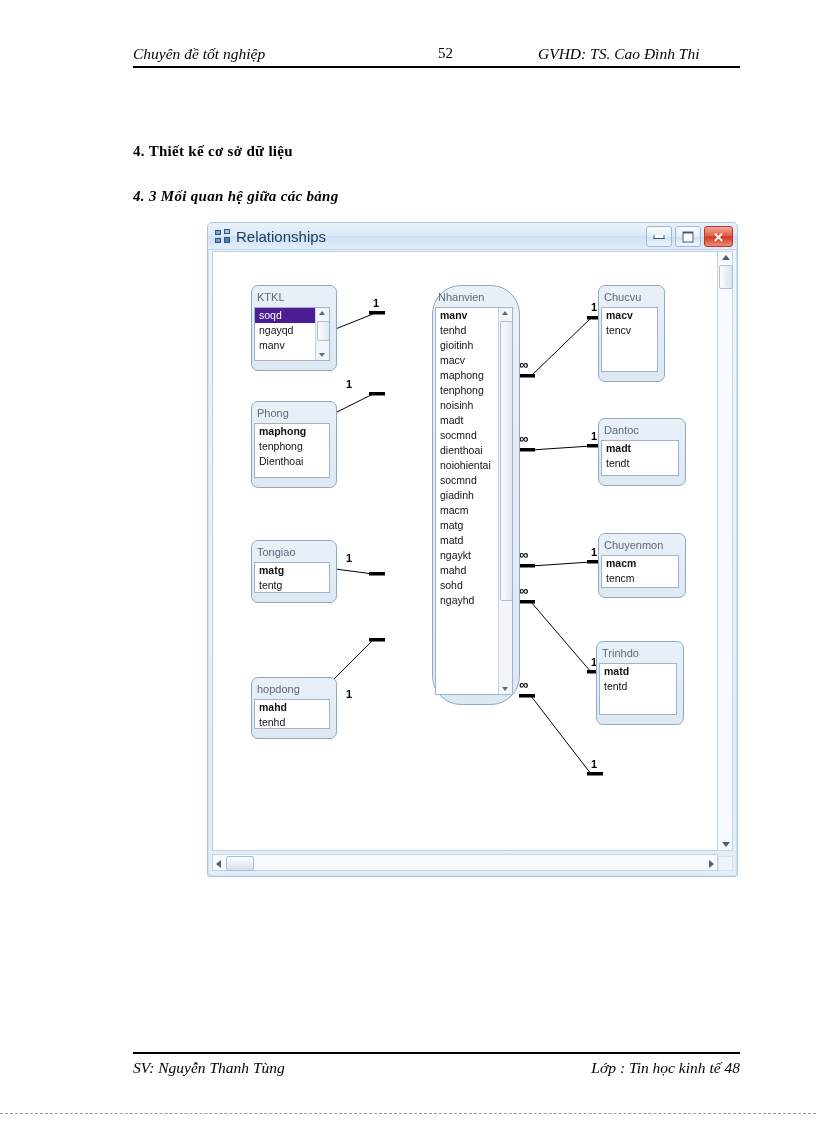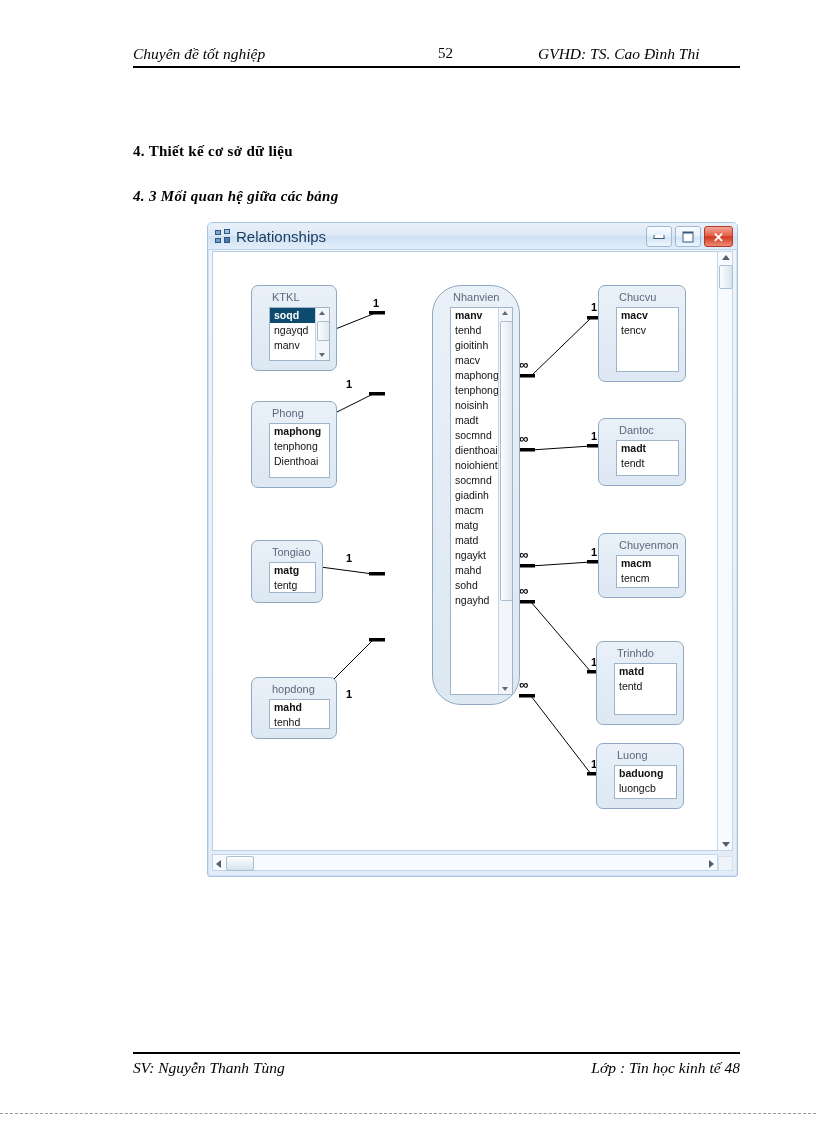--- a/index.html
+++ b/index.html
@@ -161,21 +161,21 @@
     background: #eef4fa; border: 1px solid #d3e2ee; box-sizing: border-box;
   }
 
   
   .tbl {
     position: absolute;
     background: linear-gradient(to bottom,#e9f0f8,#dde8f3);
     border: 1px solid #8fa9c2;
     border-radius: 7px;
     box-sizing: border-box;
-    padding: 4px 6px 6px 17px;
+    padding: 4px 6px 6px 2px;
     font-family: "Liberation Sans", sans-serif;
   }
   .tbl .tbl-title {
     font-size: 11px; color: #5a6a7c;
     padding: 1px 2px 3px 3px;
     line-height: 13px;
   }
   .tbl .fields {
     background: #ffffff;
     border: 1px solid #9fb4c8;
@@ -186,23 +186,23 @@
   }
   .tbl .field {
     font-size: 10.5px;
     color: #111;
     line-height: 15px;
     padding-left: 4px;
     white-space: nowrap;
   }
   .tbl .field.pk { font-weight: bold; }
   .tbl .field.sel {
-    background: #0c4a6e;
+    background: #4c1d95;
     color: #ffffff;
-    font-weight: bold;
+    font-weight: normal;
     margin-right: 0;
   }
   
   .field-scroll {
     position: absolute; right: 0; top: 0; bottom: 0;
     width: 13px; background: #f2f6fa; border-left: 1px solid #c4d4e3;
   }
   .field-scroll .fs-up {
     position: absolute; left: 3px; top: 3px;
     border-left: 3px solid transparent; border-right: 3px solid transparent;
@@ -346,21 +346,21 @@
 
     <div class="tbl" id="tbl-phong" style="left:38px; top:149px; width:86px; height:87px;">
       <div class="tbl-title">Phong</div>
       <div class="fields">
         <div class="field pk">maphong</div>
         <div class="field">tenphong</div>
         <div class="field">Dienthoai</div>
       </div>
     </div>
 
-    <div class="tbl" id="tbl-tongiao" style="left:38px; top:288px; width:72px; height:63px;">
+    <div class="tbl" id="tbl-tongiao" style="left:38px; top:288px; width:86px; height:63px;">
       <div class="tbl-title">Tongiao</div>
       <div class="fields">
         <div class="field pk">matg</div>
         <div class="field">tentg</div>
       </div>
     </div>
 
     <div class="tbl" id="tbl-hopdong" style="left:38px; top:425px; width:86px; height:62px;">
       <div class="tbl-title">hopdong</div>
       <div class="fields">
@@ -393,21 +393,21 @@
         <div class="field">sohd</div>
         <div class="field">ngayhd</div>
         <div class="field-scroll">
           <span class="fs-up"></span>
           <span class="fs-down"></span>
           <span class="fs-thumb" style="top:13px; height:278px;"></span>
         </div>
       </div>
     </div>
 
-    <div class="tbl" id="tbl-chucvu" style="left:385px; top:33px; width:88px; height:97px;">
+    <div class="tbl" id="tbl-chucvu" style="left:385px; top:33px; width:67px; height:97px;">
       <div class="tbl-title">Chucvu</div>
       <div class="fields">
         <div class="field pk">macv</div>
         <div class="field">tencv</div>
       </div>
     </div>
 
     <div class="tbl" id="tbl-dantoc" style="left:385px; top:166px; width:88px; height:68px;">
       <div class="tbl-title">Dantoc</div>
       <div class="fields">
@@ -425,27 +425,20 @@
     </div>
 
     <div class="tbl" id="tbl-trinhdo" style="left:383px; top:389px; width:88px; height:84px;">
       <div class="tbl-title">Trinhdo</div>
       <div class="fields">
         <div class="field pk">matd</div>
         <div class="field">tentd</div>
       </div>
     </div>
 
-    <div class="tbl" id="tbl-luong" style="left:383px; top:491px; width:88px; height:66px;">
-      <div class="tbl-title">Luong</div>
-      <div class="fields">
-        <div class="field pk">baduong</div>
-        <div class="field">luongcb</div>
-      </div>
-    </div>
 
   </div>
 
   <div class="vscroll">
     <span class="sb-arrow sb-up"></span>
     <span class="sb-thumb-v"></span>
     <span class="sb-arrow sb-down"></span>
   </div>
 
   <div class="hscroll">

